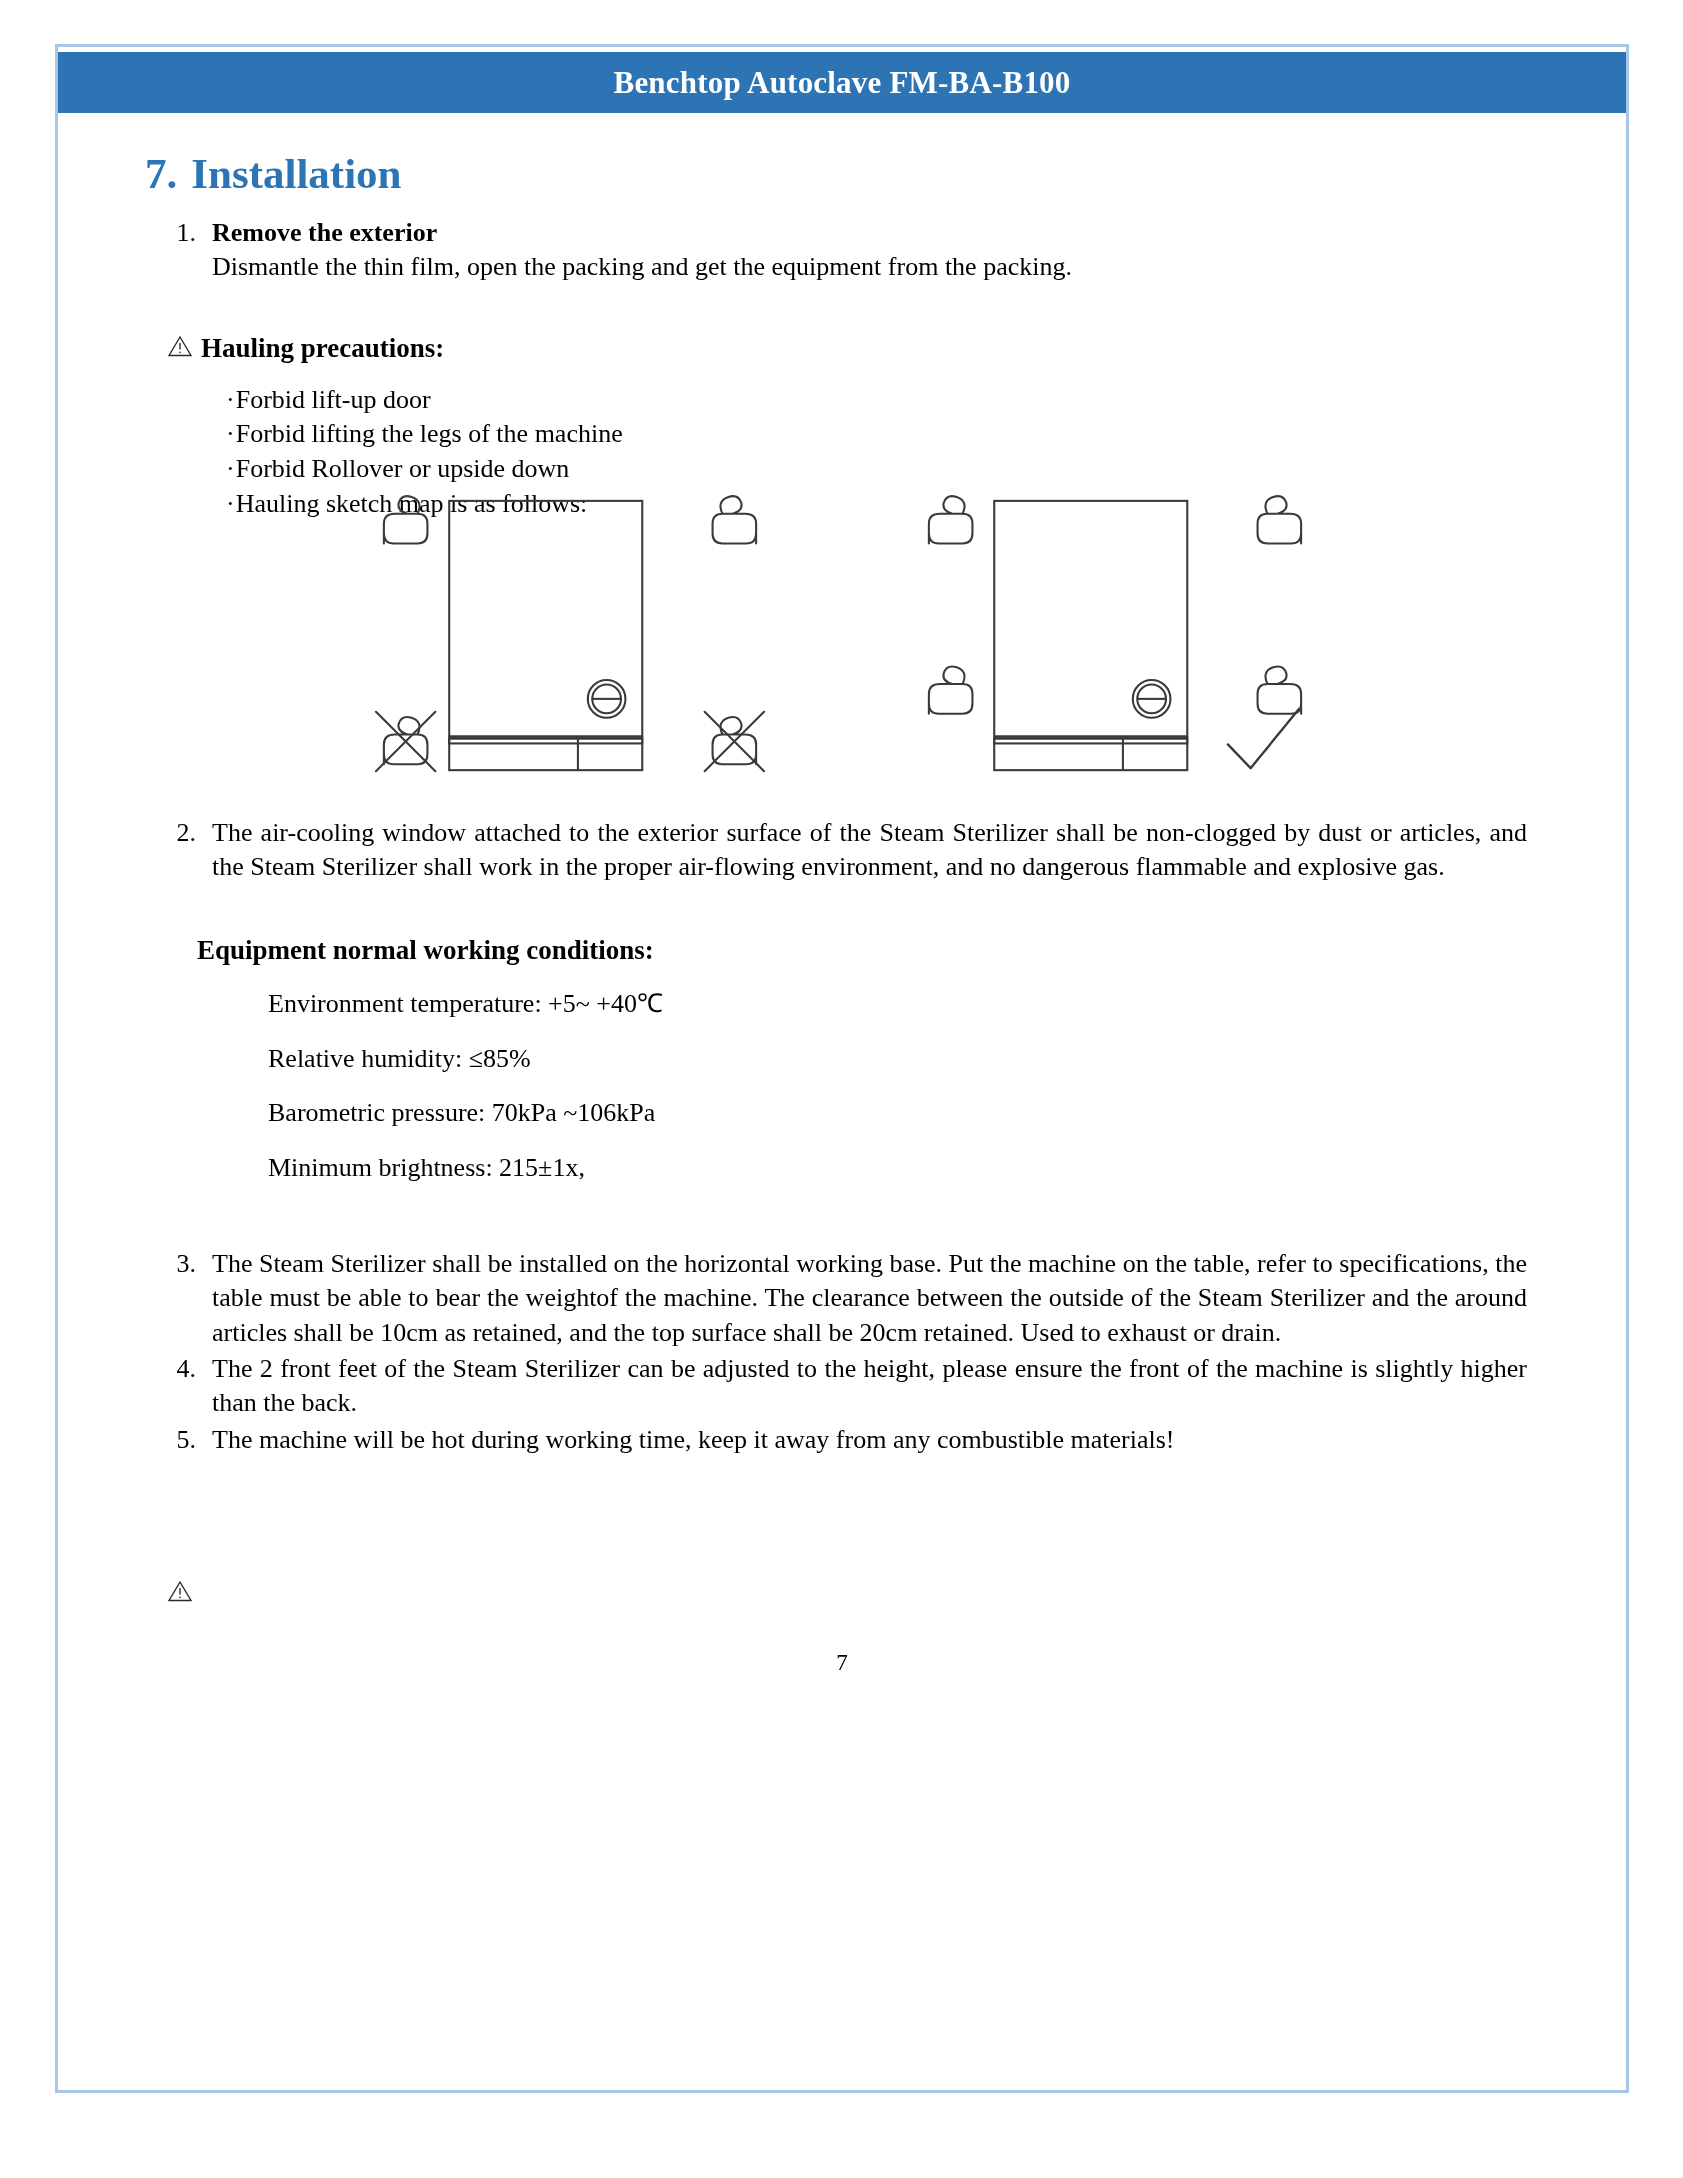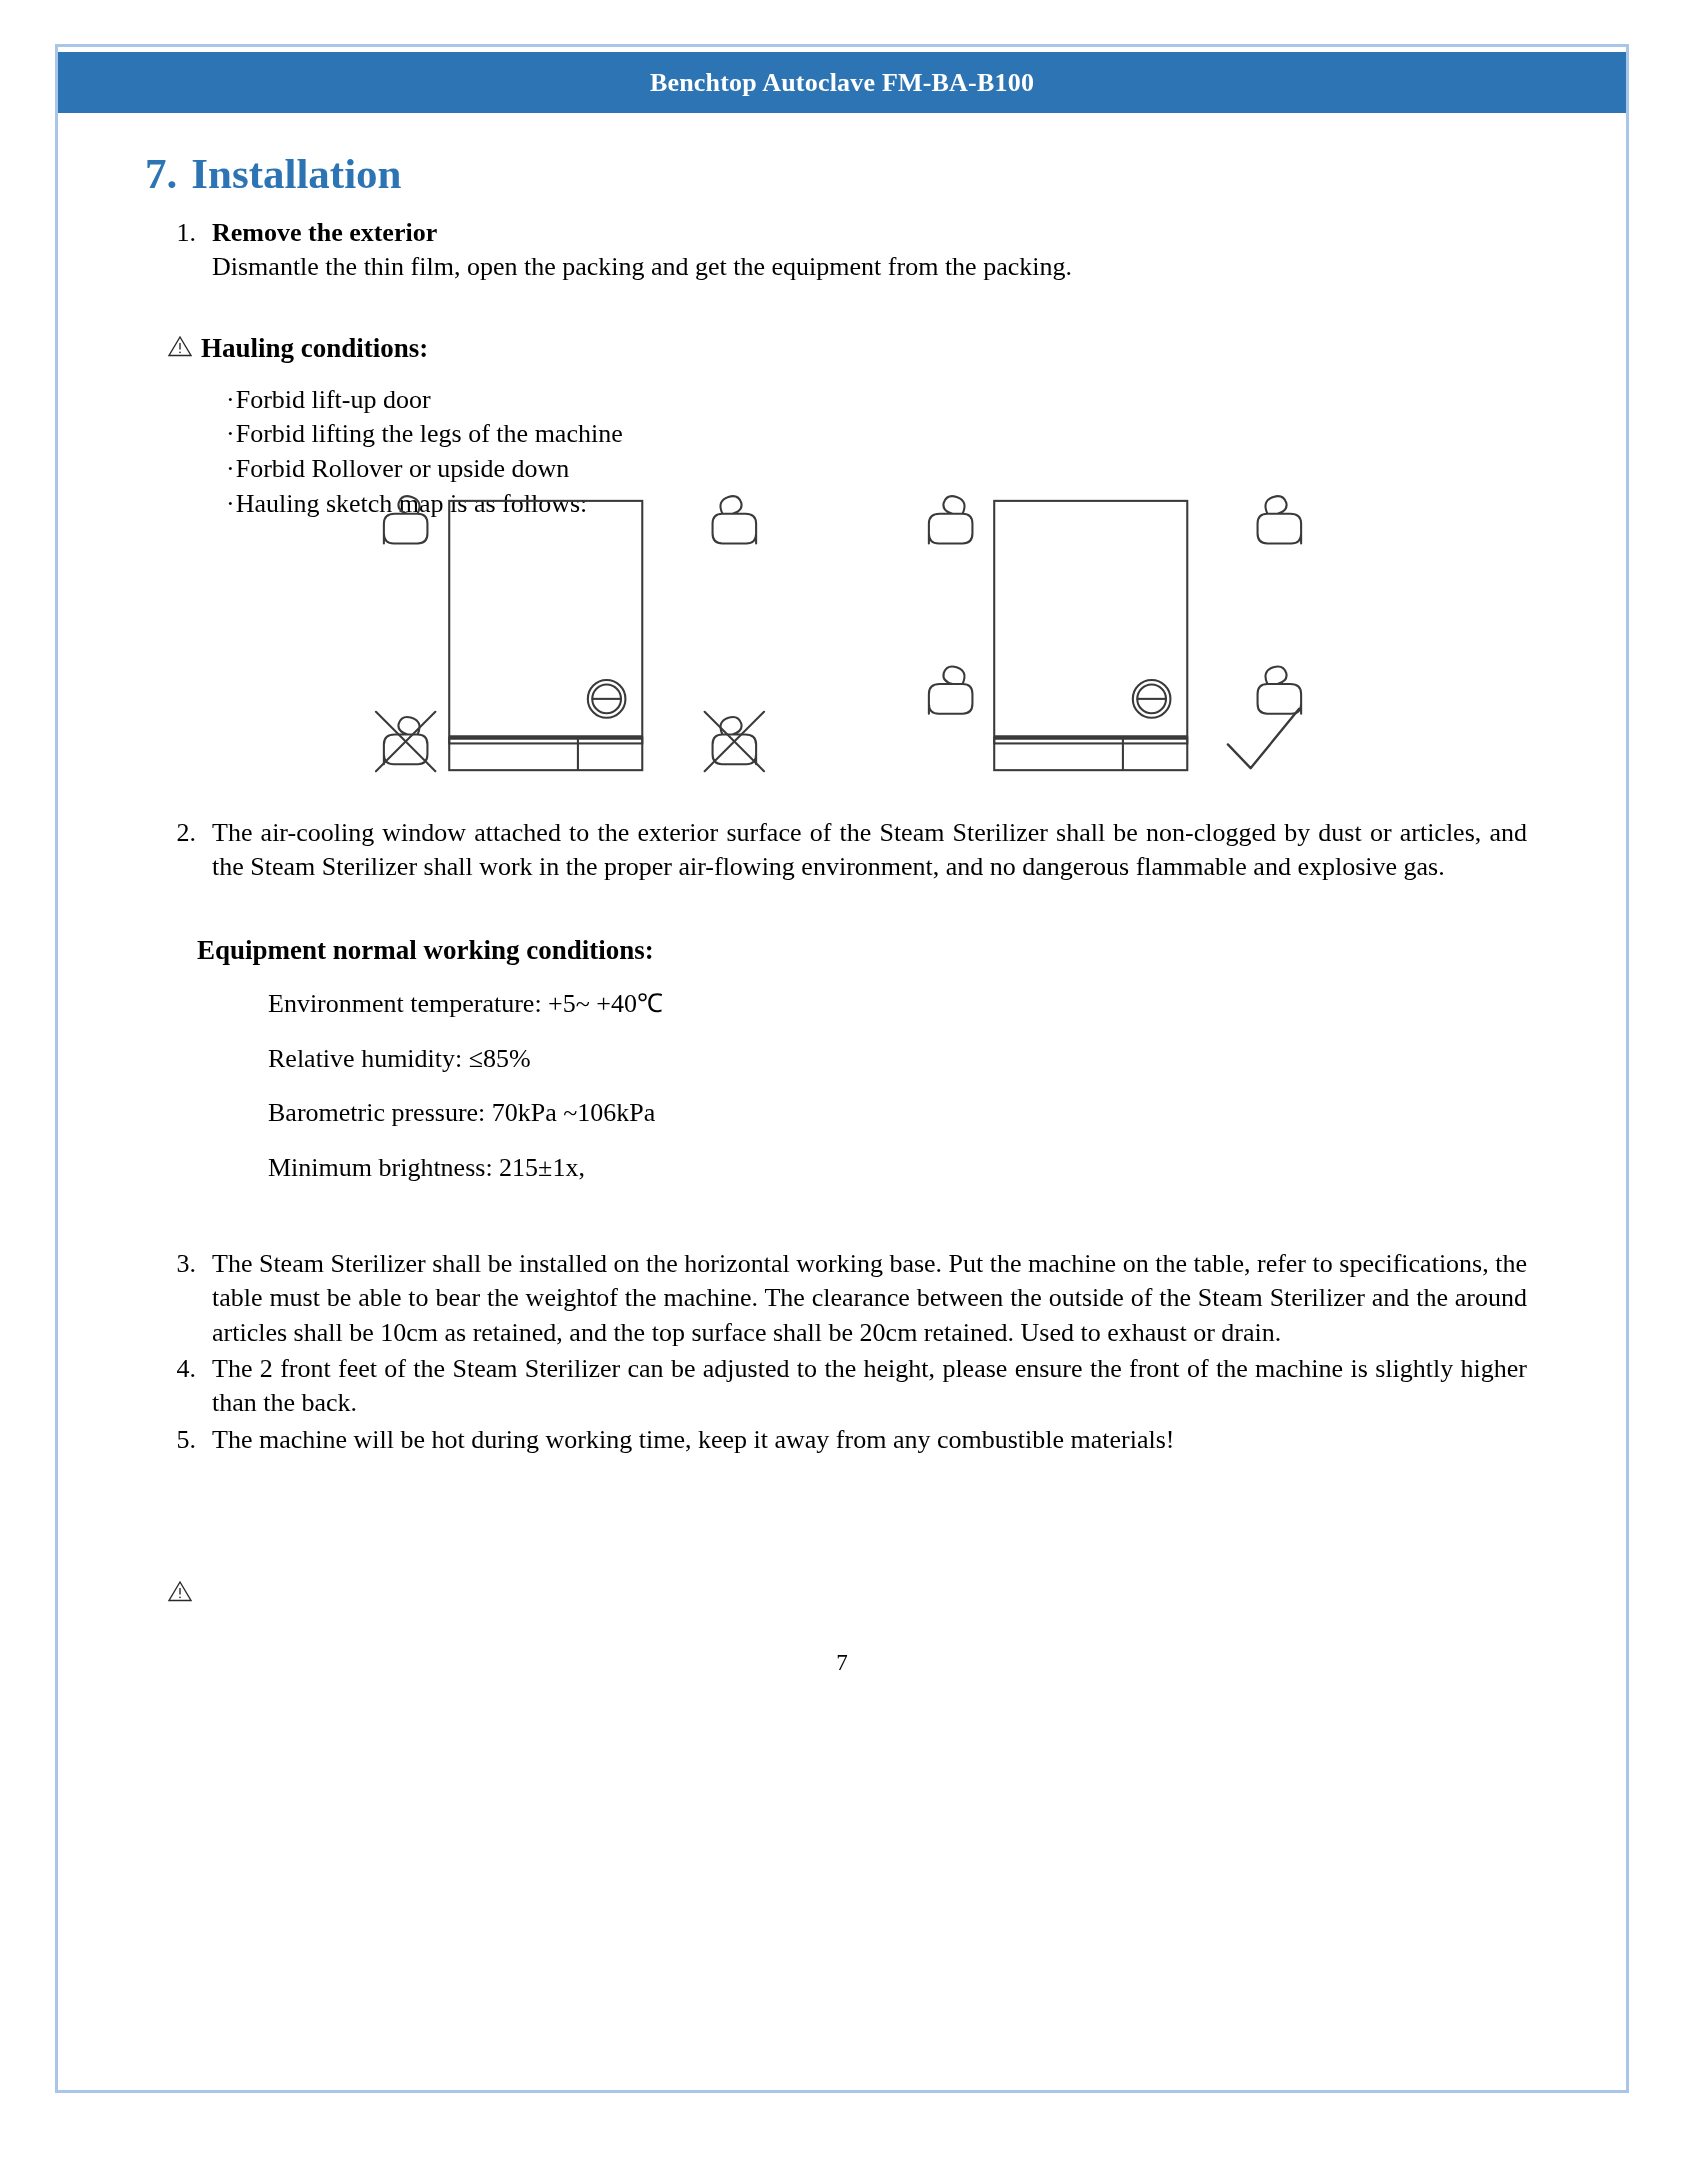--- a/index.html
+++ b/index.html
@@ -35,21 +35,21 @@
     top: 5px;
     width: 100%;
     height: 61px;
     background: #2c74b3;
     display: flex;
     align-items: center;
     justify-content: center;
   }
   .header-title {
     color: #ffffff;
-    font-size: 26px;
+    font-size: 31px;
     font-weight: bold;
     letter-spacing: 0.2px;
     font-family: "Liberation Serif", serif;
   }
 
   
   .content {
     position: absolute;
     left: 0;
     top: 66px;
@@ -190,21 +190,21 @@
 
     <div class="olist" style="top:220px; left:109px;">
       <div class="warn-row">
         <span class="warn-icon">
           <svg width="26" height="24" viewBox="0 0 26 24" aria-hidden="true">
             <polygon points="13,3 24,21.5 2,21.5" fill="none" stroke="#2a2a2a" stroke-width="1.4"></polygon>
             <line x1="13" y1="9" x2="13" y2="15.5" stroke="#2a2a2a" stroke-width="1.4"></line>
             <circle cx="13" cy="18.3" r="0.85" fill="#2a2a2a"></circle>
           </svg>
         </span>
-        <span class="warn-label">Hauling conditions:</span>
+        <span class="warn-label">Hauling precautions:</span>
       </div>
 
       <ul class="dot-list" style="margin-top:16px; margin-left:59px;">
         <li>Forbid lift-up door</li>
         <li>Forbid lifting the legs of the machine</li>
         <li>Forbid Rollover or upside down</li>
         <li>Hauling sketch map is as follows:</li>
       </ul>
     </div>
 

